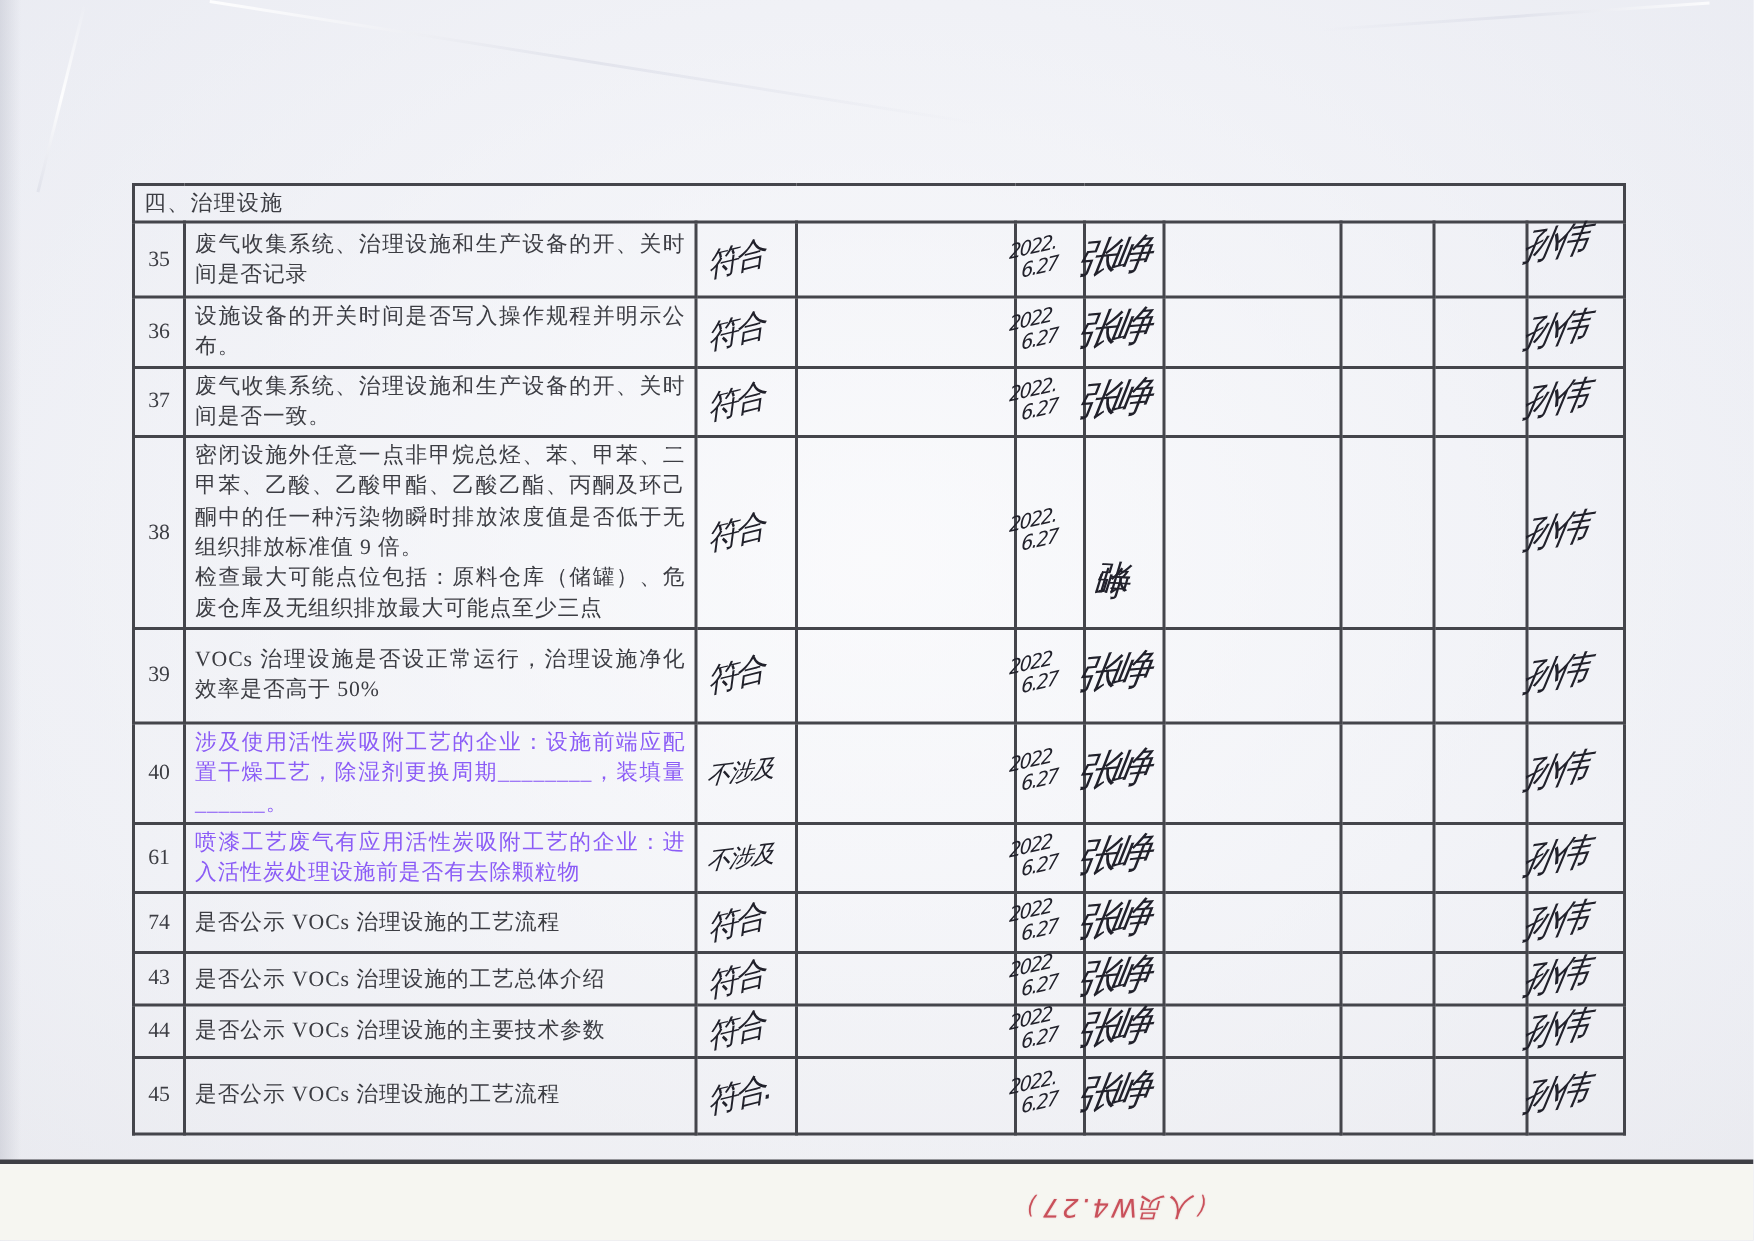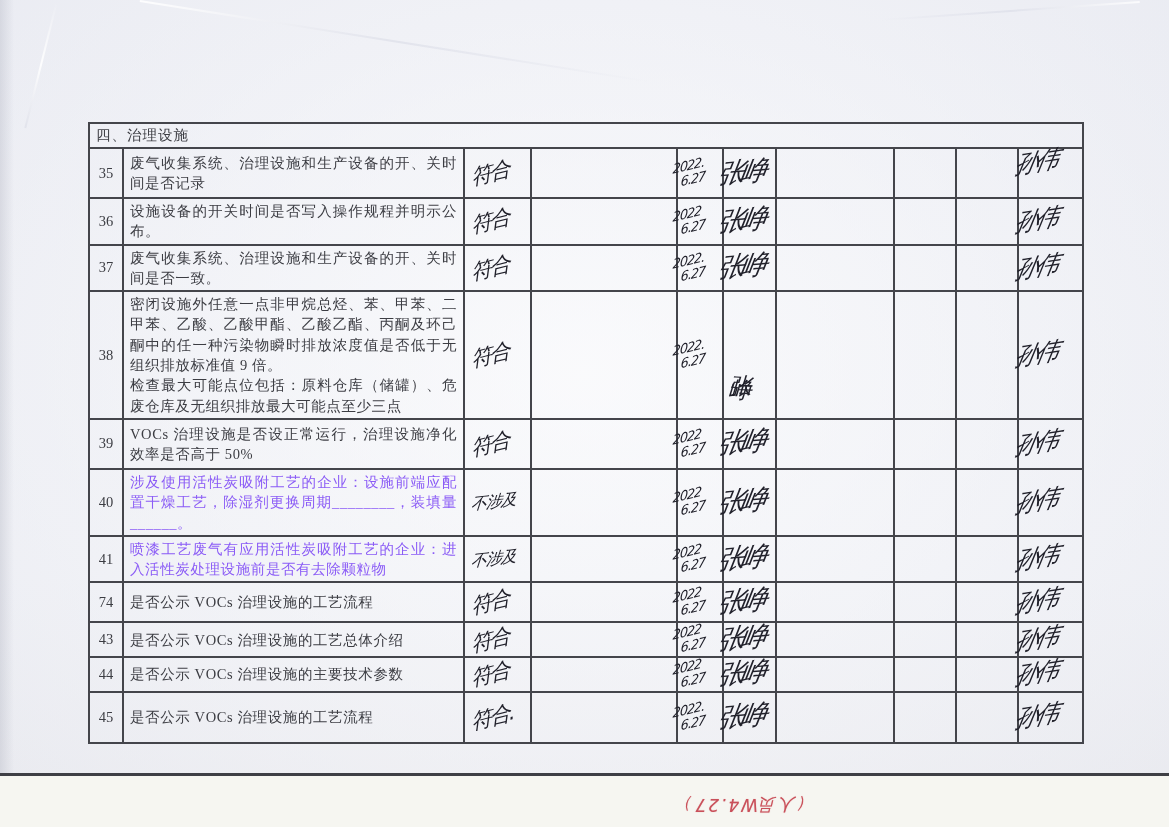--- a/index.html
+++ b/index.html
@@ -150,21 +150,21 @@
     <td class="ans-cell"><span class="hw ans">符合</span></td>
     <td></td>
     <td class="date-cell"><span class="hw date"><span>2022.</span><span class="d2">6.27</span></span></td>
     <td class="sig1-cell"><span class="hw sig1 vertical">张峥</span></td>
     <td></td>
     <td></td>
     <td></td>
     <td class="sig2-cell"><span class="hw sig2">孙伟</span></td>
   </tr>
 
-  <tr style="height:50px">
+  <tr style="height:63px">
     <td class="no-cell">39</td>
     <td class="q-cell">VOCs 治理设施是否设正常运行，治理设施净化效率是否高于 50%</td>
     <td class="ans-cell"><span class="hw ans">符合</span></td>
     <td></td>
     <td class="date-cell"><span class="hw date"><span>2022</span><span class="d2">6.27</span></span></td>
     <td class="sig1-cell"><span class="hw sig1">张峥</span></td>
     <td></td>
     <td></td>
     <td></td>
     <td class="sig2-cell"><span class="hw sig2">孙伟</span></td>
@@ -177,21 +177,21 @@
     <td></td>
     <td class="date-cell"><span class="hw date"><span>2022</span><span class="d2">6.27</span></span></td>
     <td class="sig1-cell"><span class="hw sig1">张峥</span></td>
     <td></td>
     <td></td>
     <td></td>
     <td class="sig2-cell"><span class="hw sig2">孙伟</span></td>
   </tr>
 
   <tr style="height:46px">
-    <td class="no-cell">41</td>
+    <td class="no-cell">61</td>
     <td class="q-cell faded">喷漆工艺废气有应用活性炭吸附工艺的企业：进入活性炭处理设施前是否有去除颗粒物</td>
     <td class="ans-cell"><span class="hw ans small">不涉及</span></td>
     <td></td>
     <td class="date-cell"><span class="hw date"><span>2022</span><span class="d2">6.27</span></span></td>
     <td class="sig1-cell"><span class="hw sig1">张峥</span></td>
     <td></td>
     <td></td>
     <td></td>
     <td class="sig2-cell"><span class="hw sig2">孙伟</span></td>
   </tr>

